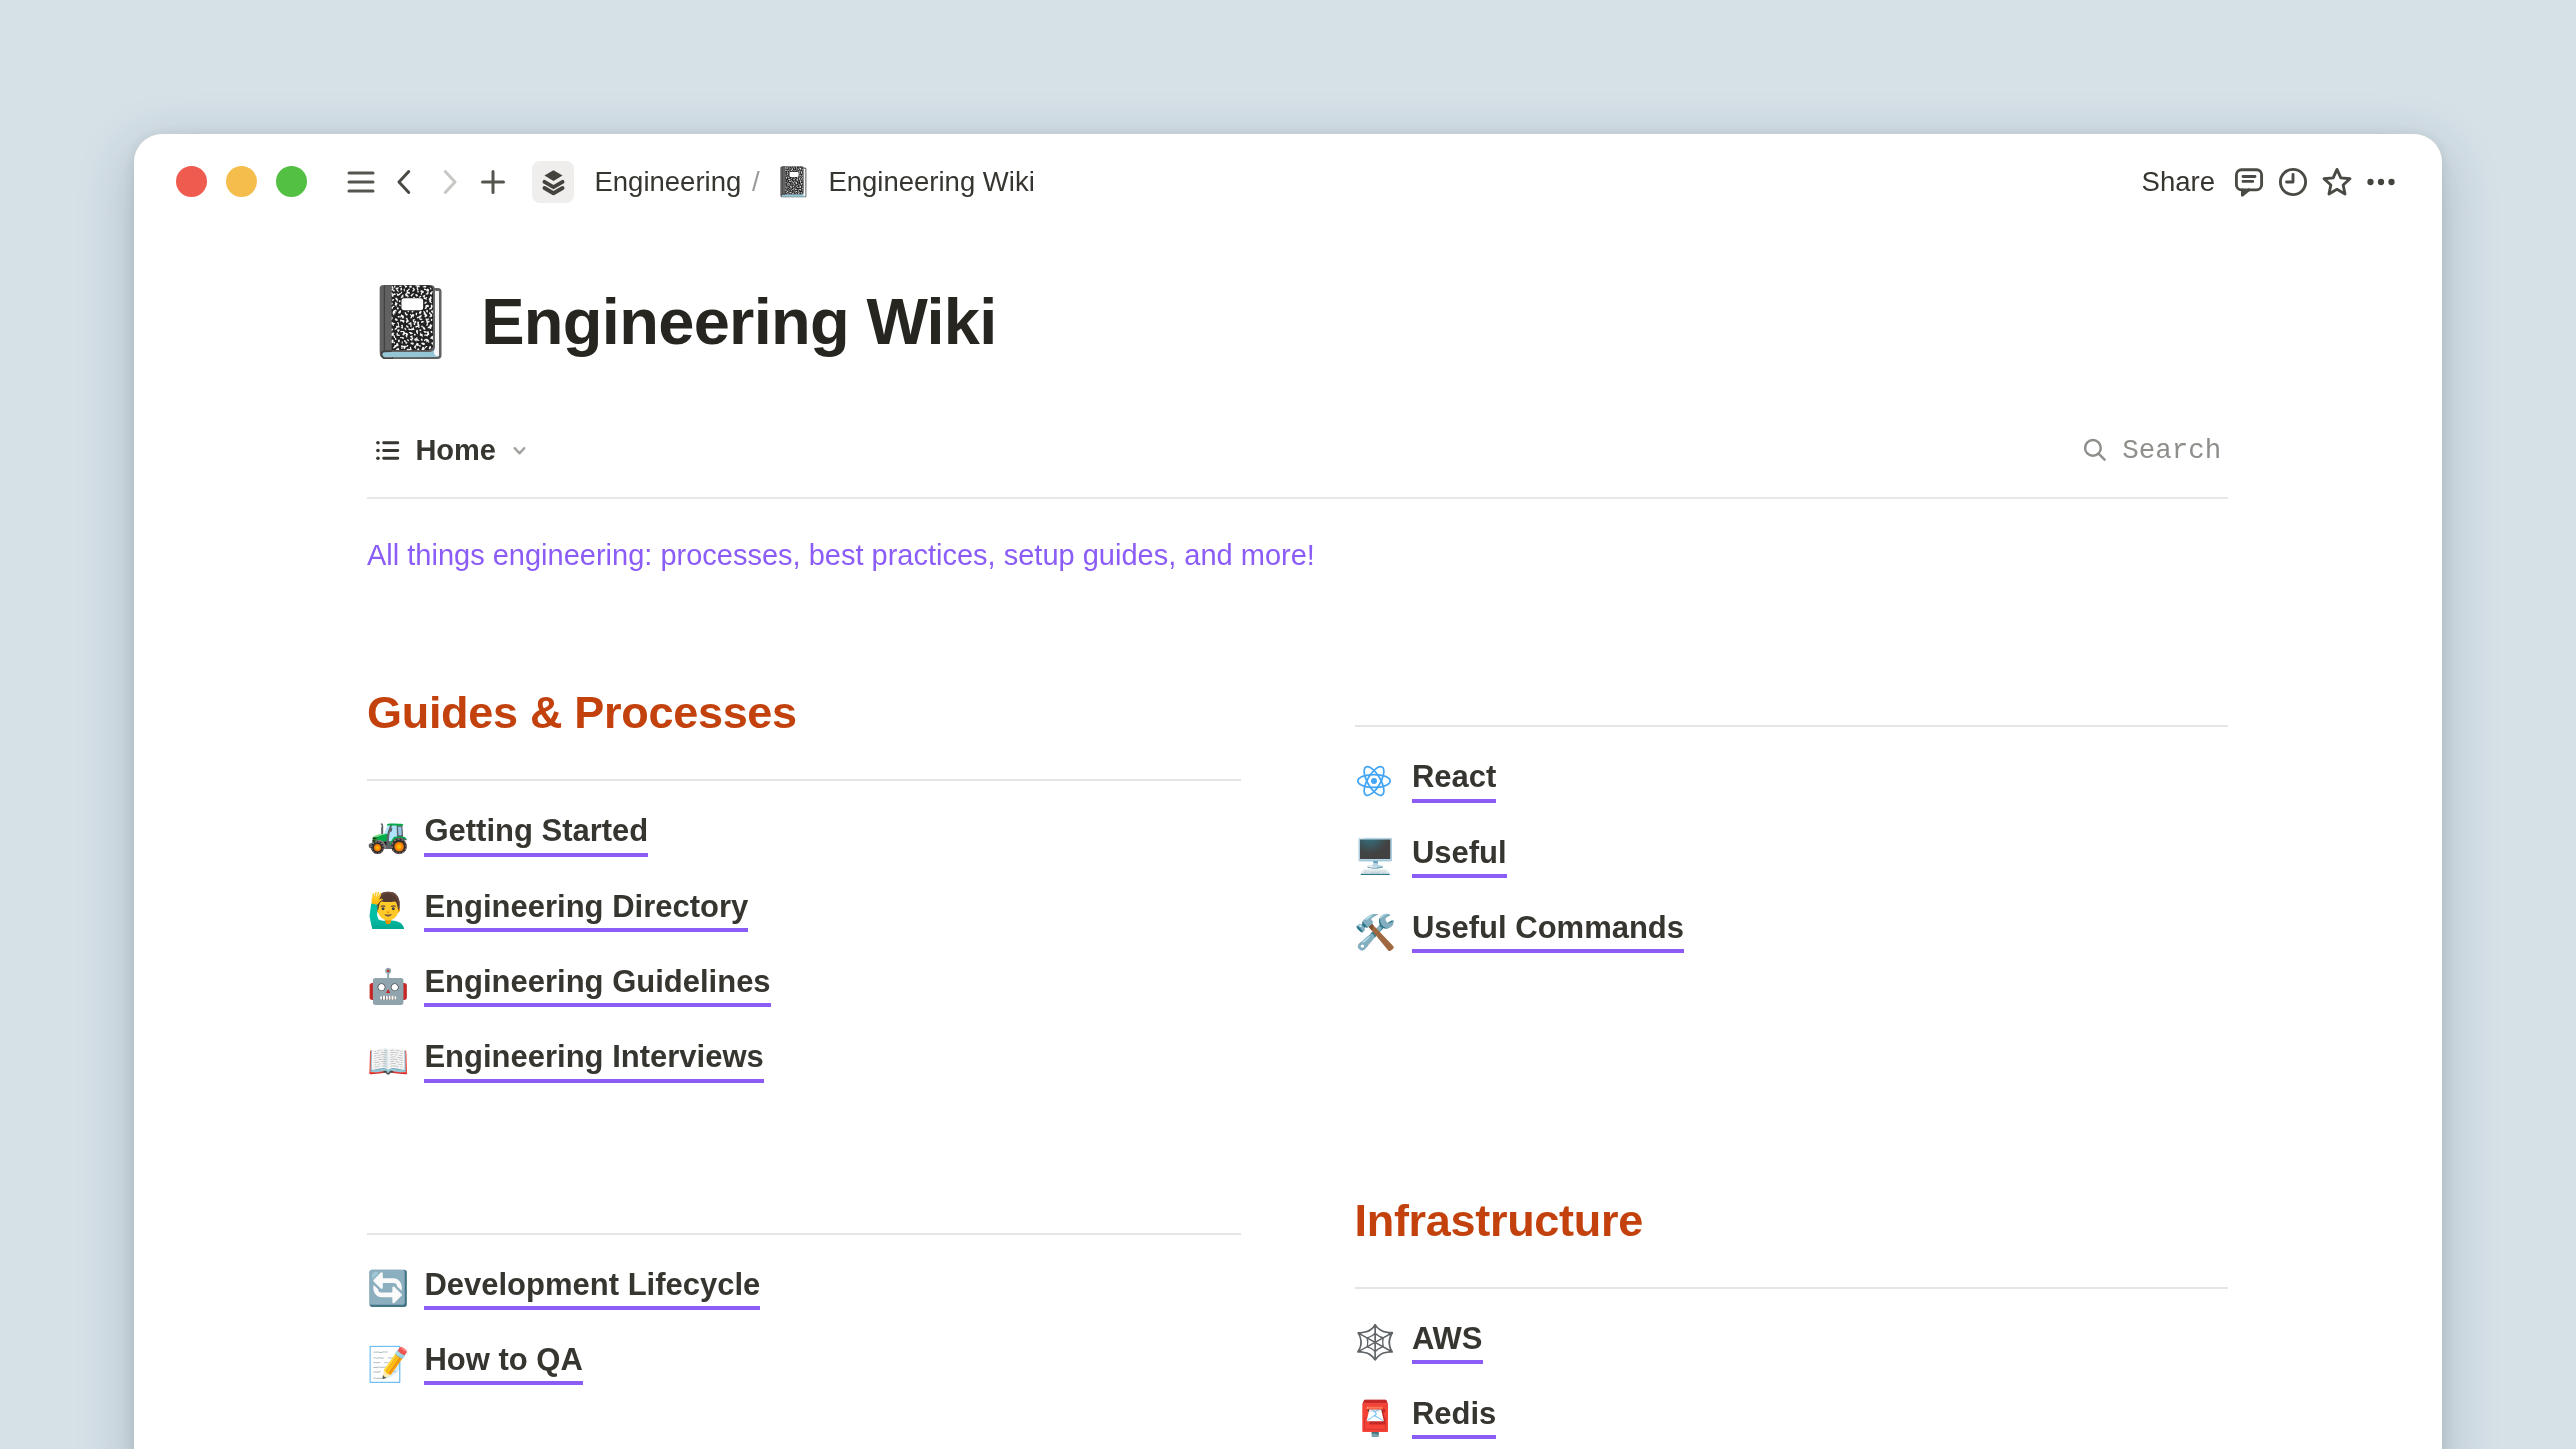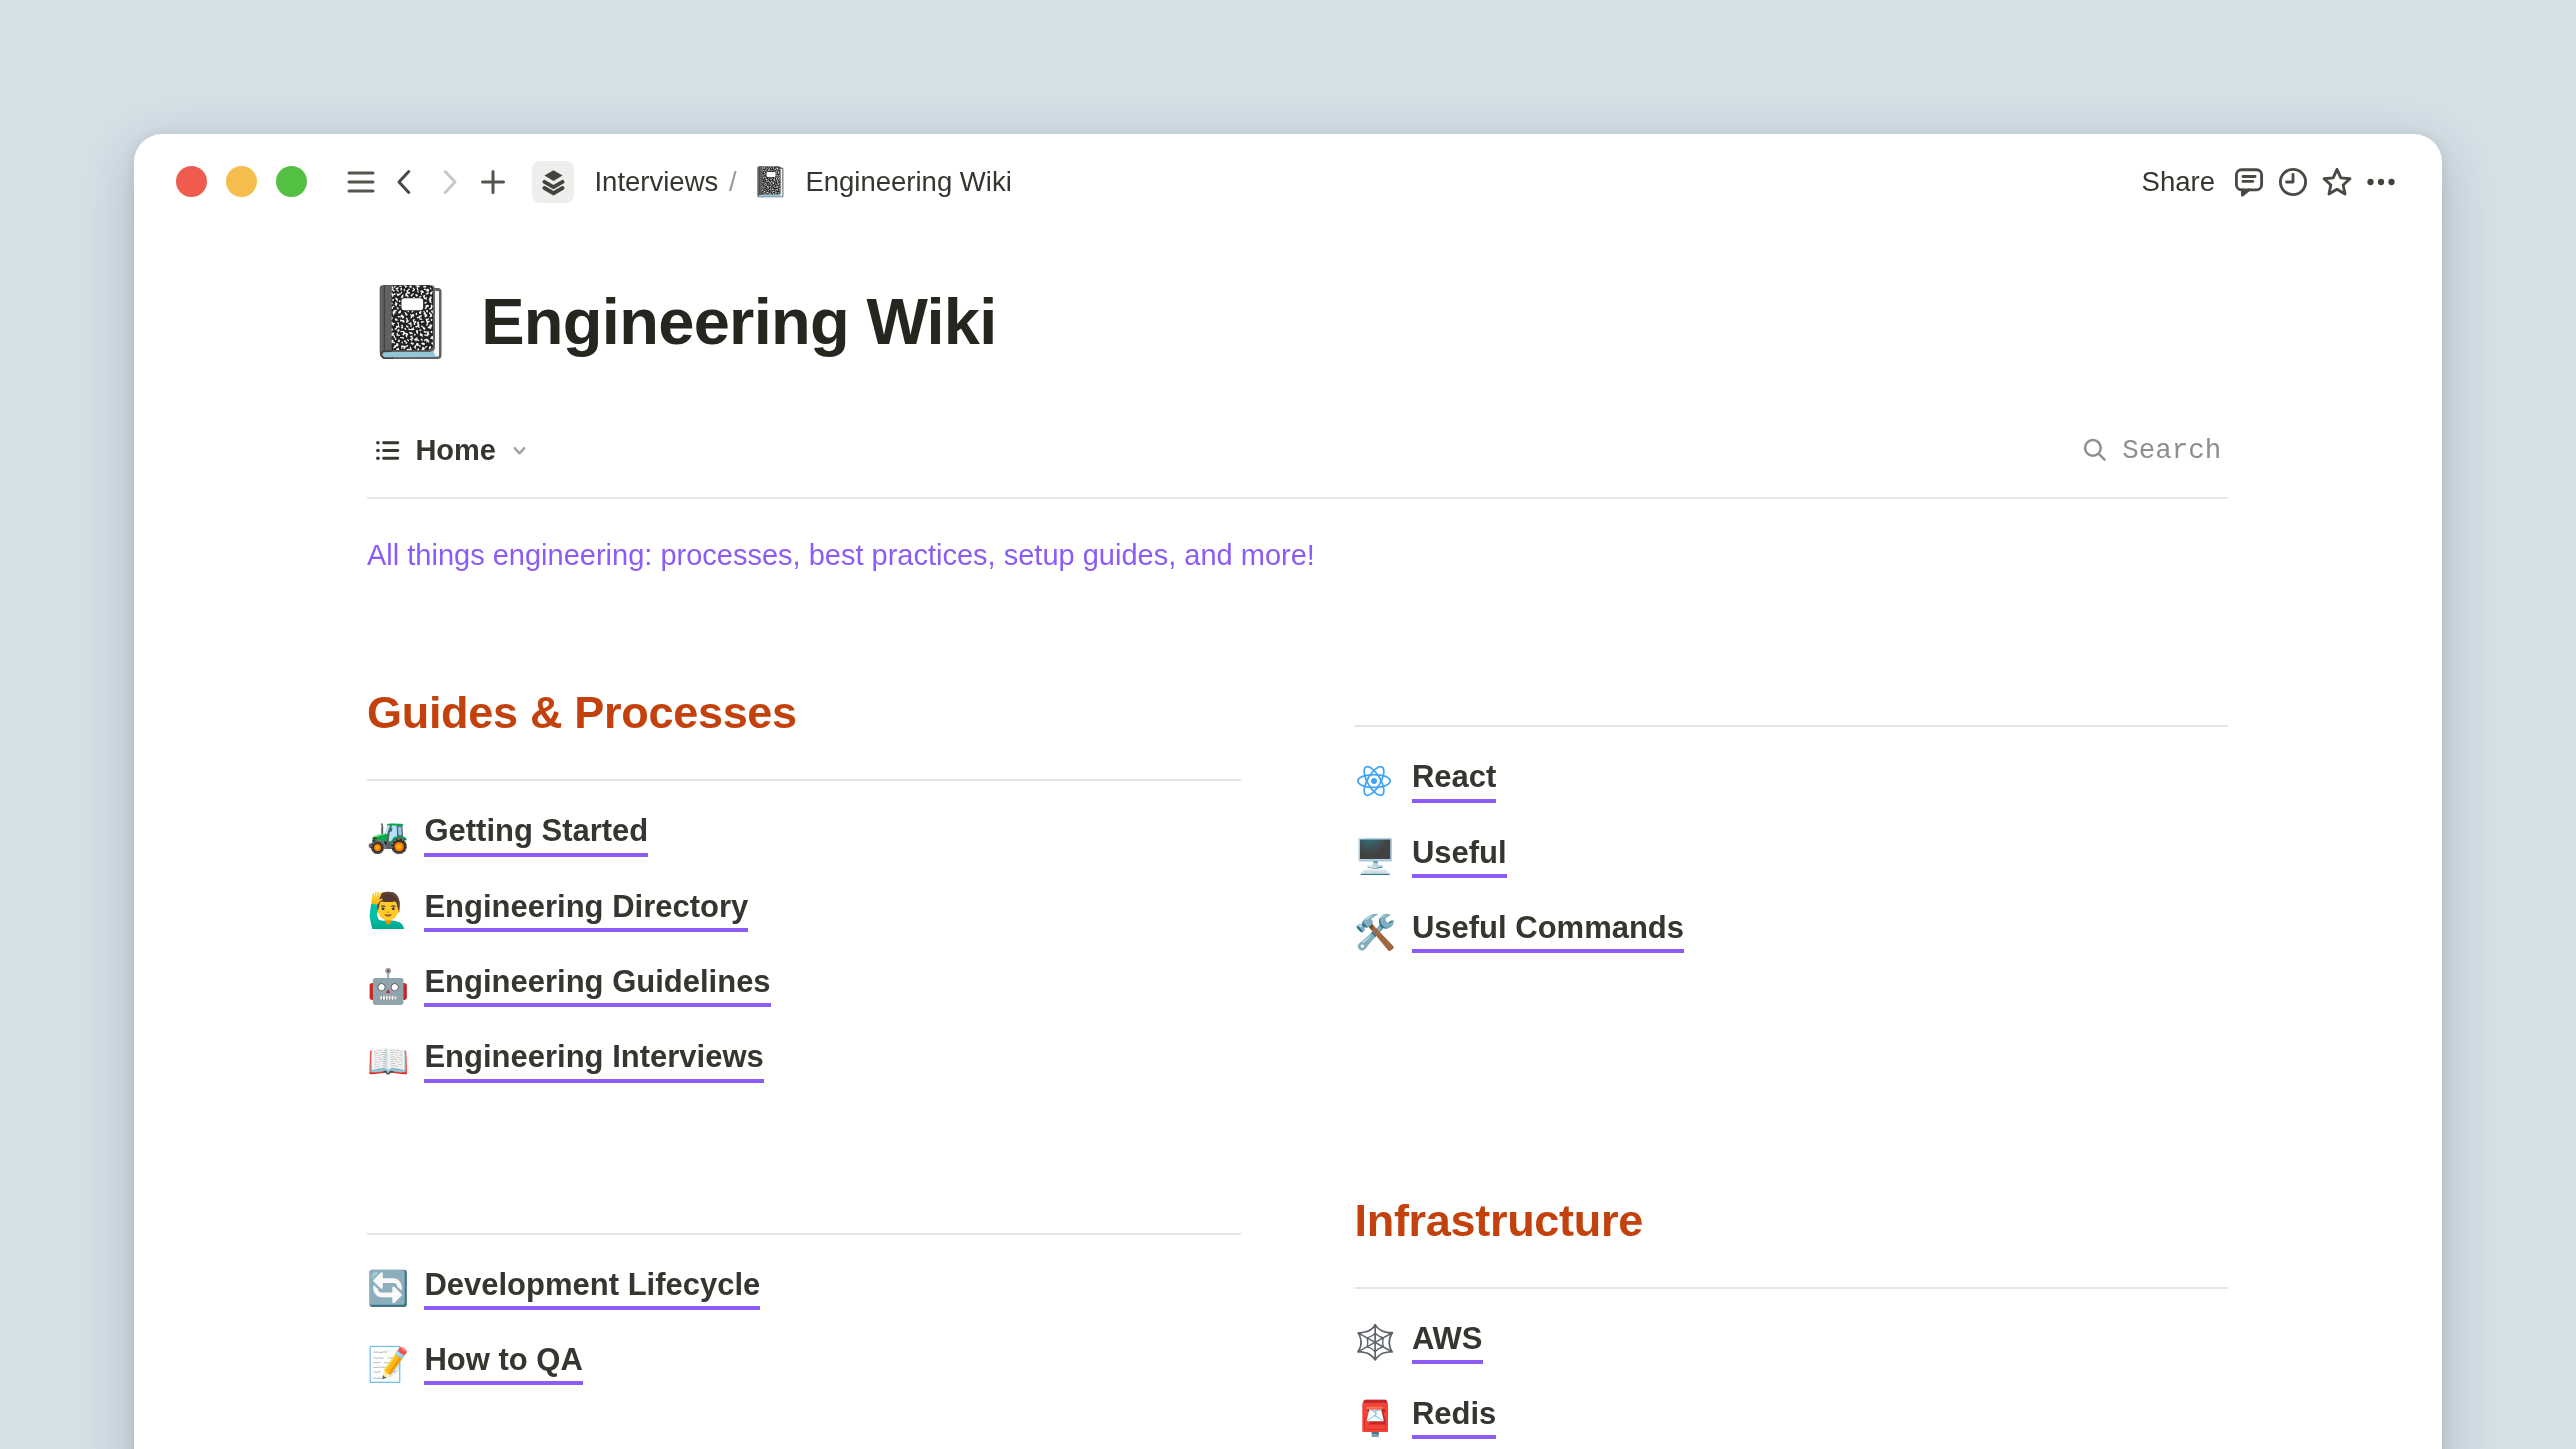--- a/index.html
+++ b/index.html
@@ -118,21 +118,21 @@
 
     <div class="chip">
       <svg viewBox="0 0 24 24">
         <path d="M12 3.2 19 7.4 12 11.6 5 7.4Z" fill="#44433e"></path>
         <path d="M5 12.3 12 16.4 19 12.3" fill="none" stroke="#44433e" stroke-width="3" stroke-linecap="round" stroke-linejoin="round"></path>
         <path d="M5 17 12 21.1 19 17" fill="none" stroke="#44433e" stroke-width="3" stroke-linecap="round" stroke-linejoin="round"></path>
       </svg>
     </div>
 
     <div class="breadcrumb">
-      <span class="crumb">Interviews</span>
+      <span class="crumb">Engineering</span>
       <span class="crumb-sep">/</span>
       <span class="crumb-emoji">📓</span>
       <span class="crumb">Engineering Wiki</span>
     </div>
 
     <div class="toolbar-right">
       <button class="share-btn">Share</button>
       <button class="icon-btn">
         <svg viewBox="0 0 24 24" fill="none" stroke="#4a4944" stroke-width="1.9" stroke-linecap="round" stroke-linejoin="round">
           <rect x="3.6" y="3.8" width="16.8" height="13.4" rx="3.4"></rect>

